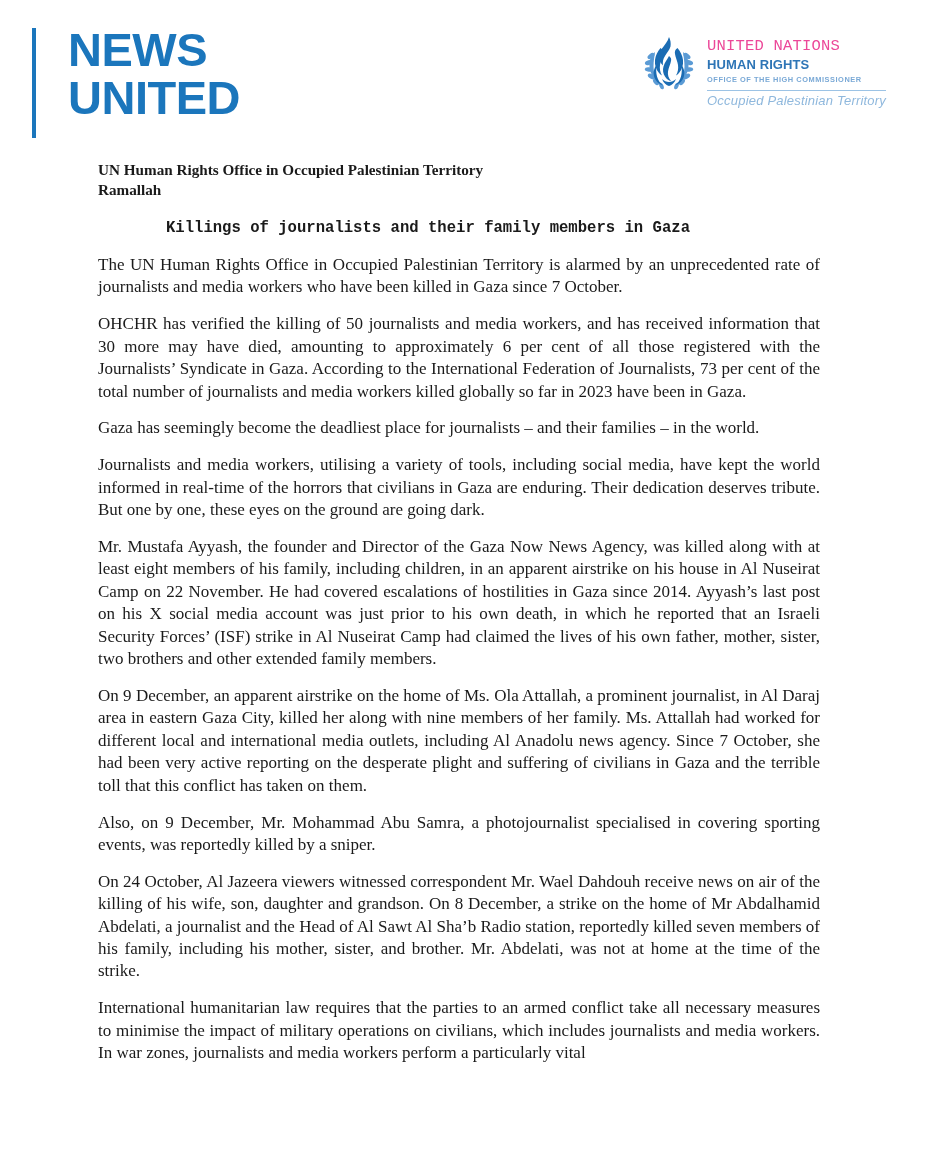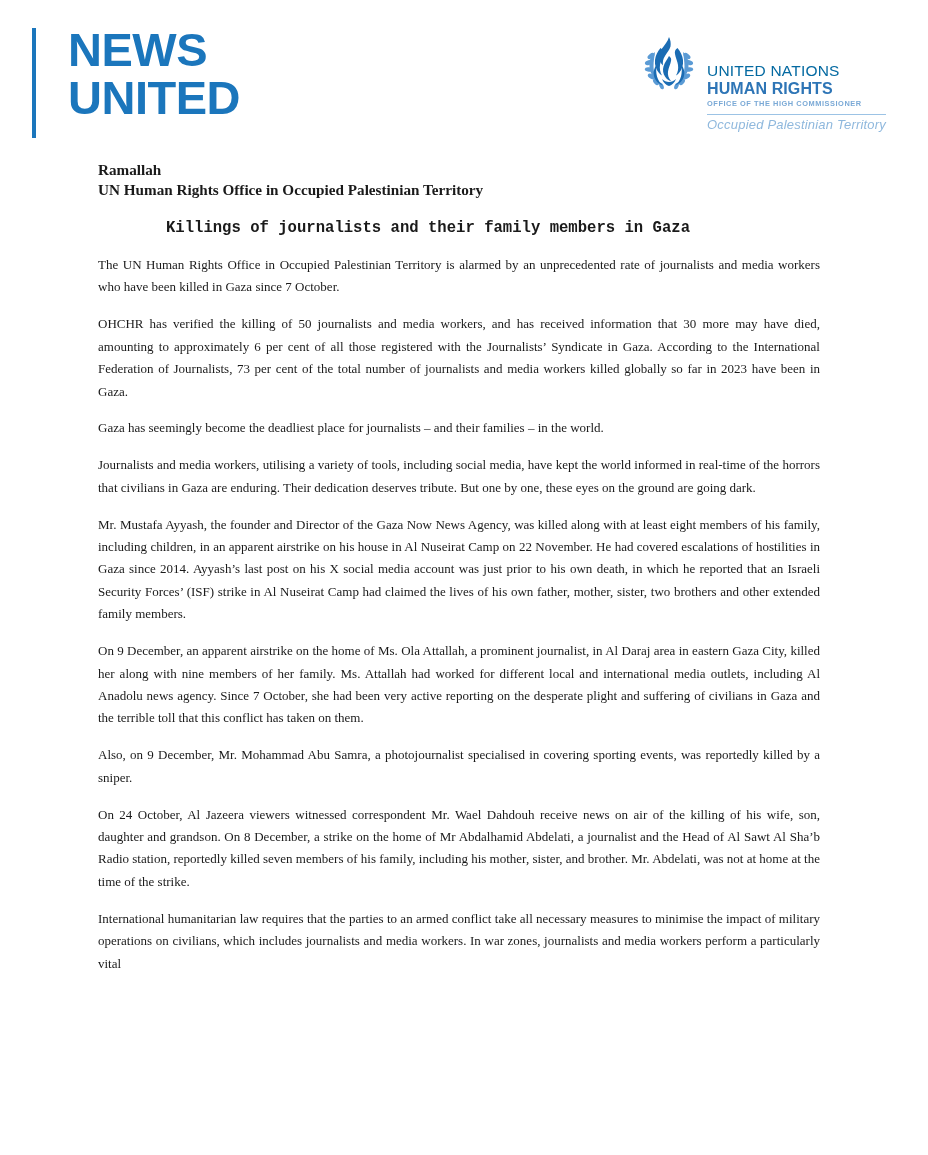--- a/index.html
+++ b/index.html
@@ -54,31 +54,30 @@
   .logo-emblem {
     width: 58px;
     height: 60px;
     flex: none;
     margin-top: 2px;
   }
   .logo-text {
     padding-top: 6px;
   }
   .logo-l1 {
-    font-family: Liberation Sans, sans-serif;
+    font-family: Liberation Mono, monospace;
     font-size: 15.5px;
     letter-spacing: 0.2px;
-    color: #0369a1;
+    color: #ec4899;
     line-height: 17px;
     white-space: nowrap;
-    margin-top: 24px;
   }
   .logo-l2 {
     font-family: "Liberation Sans", "DejaVu Sans", sans-serif;
-    font-size: 16px;
+    font-size: 13px;
     font-weight: bold;
     letter-spacing: 0.1px;
     color: #2e75b6;
     line-height: 19px;
     white-space: nowrap;
   }
   .logo-l3 {
     font-family: "Liberation Sans", "DejaVu Sans", sans-serif;
     font-size: 7.4px;
     font-weight: bold;
@@ -125,21 +124,21 @@
     font-size: 15.6px;
     line-height: 20px;
     text-align: center;
     margin-top: 19px;
     margin-bottom: 16px;
     padding-right: 62px;
     font-family: Liberation Mono, monospace;
   }
 
   p.para {
-    font-size: 13px;
+    font-size: 17px;
     line-height: 22.4px;
     text-align: justify;
     text-justify: inter-word;
     margin: 0 0 14.5px 0;
     hyphens: none;
   }
   p.para:last-child { margin-bottom: 0; }
 </style>
 </head>
 <body>
@@ -192,22 +191,22 @@
       <div class="logo-l3">OFFICE OF THE HIGH COMMISSIONER</div>
       <div class="logo-divider"></div>
       <div class="logo-l4">Occupied Palestinian Territory</div>
     </div>
   </div>
 </div>
 
 <div class="doc">
 
   <div class="meta">
+    <div>UN Human Rights Office in Occupied Palestinian Territory</div>
     <div>Ramallah</div>
-    <div>UN Human Rights Office in Occupied Palestinian Territory</div>
   </div>
 
   <div class="doc-title">Killings of journalists and their family members in Gaza</div>
 
   <p class="para">The UN Human Rights Office in Occupied Palestinian Territory is alarmed by an unprecedented rate of journalists and media workers who have been killed in Gaza since 7 October.</p>
   <p class="para">OHCHR has verified the killing of 50 journalists and media workers, and has received information that 30 more may have died, amounting to approximately 6 per cent of all those registered with the Journalists’ Syndicate in Gaza. According to the International Federation of Journalists, 73 per cent of the total number of journalists and media workers killed globally so far in 2023 have been in Gaza.</p>
   <p class="para">Gaza has seemingly become the deadliest place for journalists – and their families – in the world.</p>
   <p class="para">Journalists and media workers, utilising a variety of tools, including social media, have kept the world informed in real-time of the horrors that civilians in Gaza are enduring. Their dedication deserves tribute. But one by one, these eyes on the ground are going dark.</p>
   <p class="para">Mr. Mustafa Ayyash, the founder and Director of the Gaza Now News Agency, was killed along with at least eight members of his family, including children, in an apparent airstrike on his house in Al Nuseirat Camp on 22 November. He had covered escalations of hostilities in Gaza since 2014. Ayyash’s last post on his X social media account was just prior to his own death, in which he reported that an Israeli Security Forces’ (ISF) strike in Al Nuseirat Camp had claimed the lives of his own father, mother, sister, two brothers and other extended family members.</p>
   <p class="para">On 9 December, an apparent airstrike on the home of Ms. Ola Attallah, a prominent journalist, in Al Daraj area in eastern Gaza City, killed her along with nine members of her family. Ms. Attallah had worked for different local and international media outlets, including Al Anadolu news agency. Since 7 October, she had been very active reporting on the desperate plight and suffering of civilians in Gaza and the terrible toll that this conflict has taken on them.</p>

